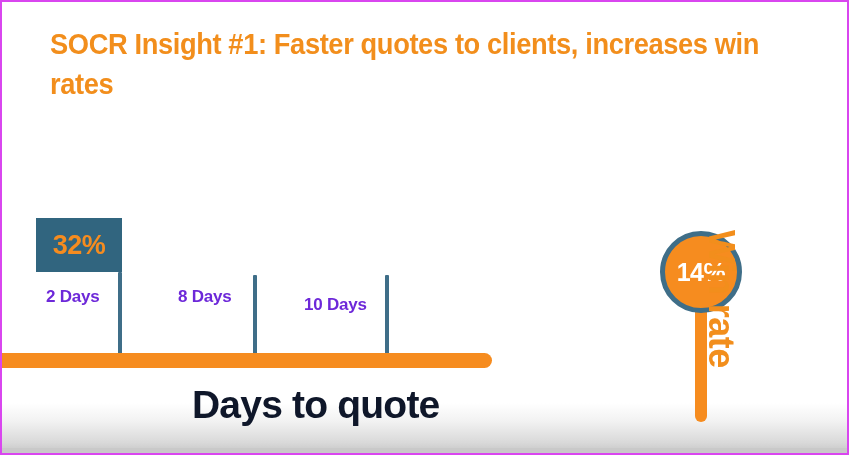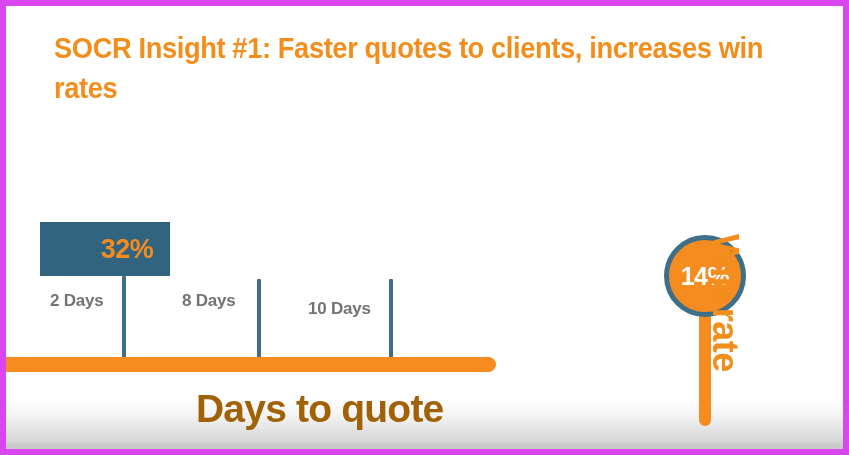--- a/index.html
+++ b/index.html
@@ -11,21 +11,21 @@
     font-family: "Liberation Sans", sans-serif;
   }
 
   #slide {
     position: relative;
     width: 849px;
     height: 455px;
     background: #ffffff;
     overflow: hidden;
     box-sizing: border-box;
-    border: 6px solid #d946ef;
+    border: 2px solid #d946ef;
   }
 
   
   #title {
     position: absolute;
     left: 48px;
     top: 22px;
     width: 760px;
     color: #F28E1C;
     font-family: "Liberation Sans", sans-serif;
@@ -77,35 +77,34 @@
 
   .tl-tick {
     position: absolute;
     width: 4px;
     background: #3F6E88;
     border-radius: 1px;
   }
 
   .tl-label {
     position: absolute;
-    color: #737373;
+    color: #6d28d9;
     font-family: "Liberation Sans", sans-serif;
     font-weight: bold;
     font-size: 17px;
     letter-spacing: -0.2px;
     white-space: nowrap;
   }
 
   .tl-flag {
     position: absolute;
     background: #31657F;
     display: flex;
     align-items: center;
     justify-content: center;
-    padding-left: 44px;
   }
   .tl-flag-value {
     color: #F68C1F;
     font-family: "Liberation Sans", sans-serif;
     font-weight: bold;
     font-size: 27px;
     letter-spacing: -0.5px;
     line-height: 1;
   }
 
@@ -118,21 +117,21 @@
 
   #label-0 { left: 44px; top: 85px; }
   #label-1 { left: 176px; top: 85px; }
   #label-2 { left: 302px; top: 85px; margin-top: 8px; }
 
   
   #axis-caption {
     position: absolute;
     left: 190px;
     top: 381px;
-    color: #a16207;
+    color: #0f172a;
     font-family: "Liberation Sans", sans-serif;
     font-weight: bold;
     font-size: 39px;
     letter-spacing: -0.8px;
     white-space: nowrap;
   }
 
   
   #pin {
     position: absolute;

